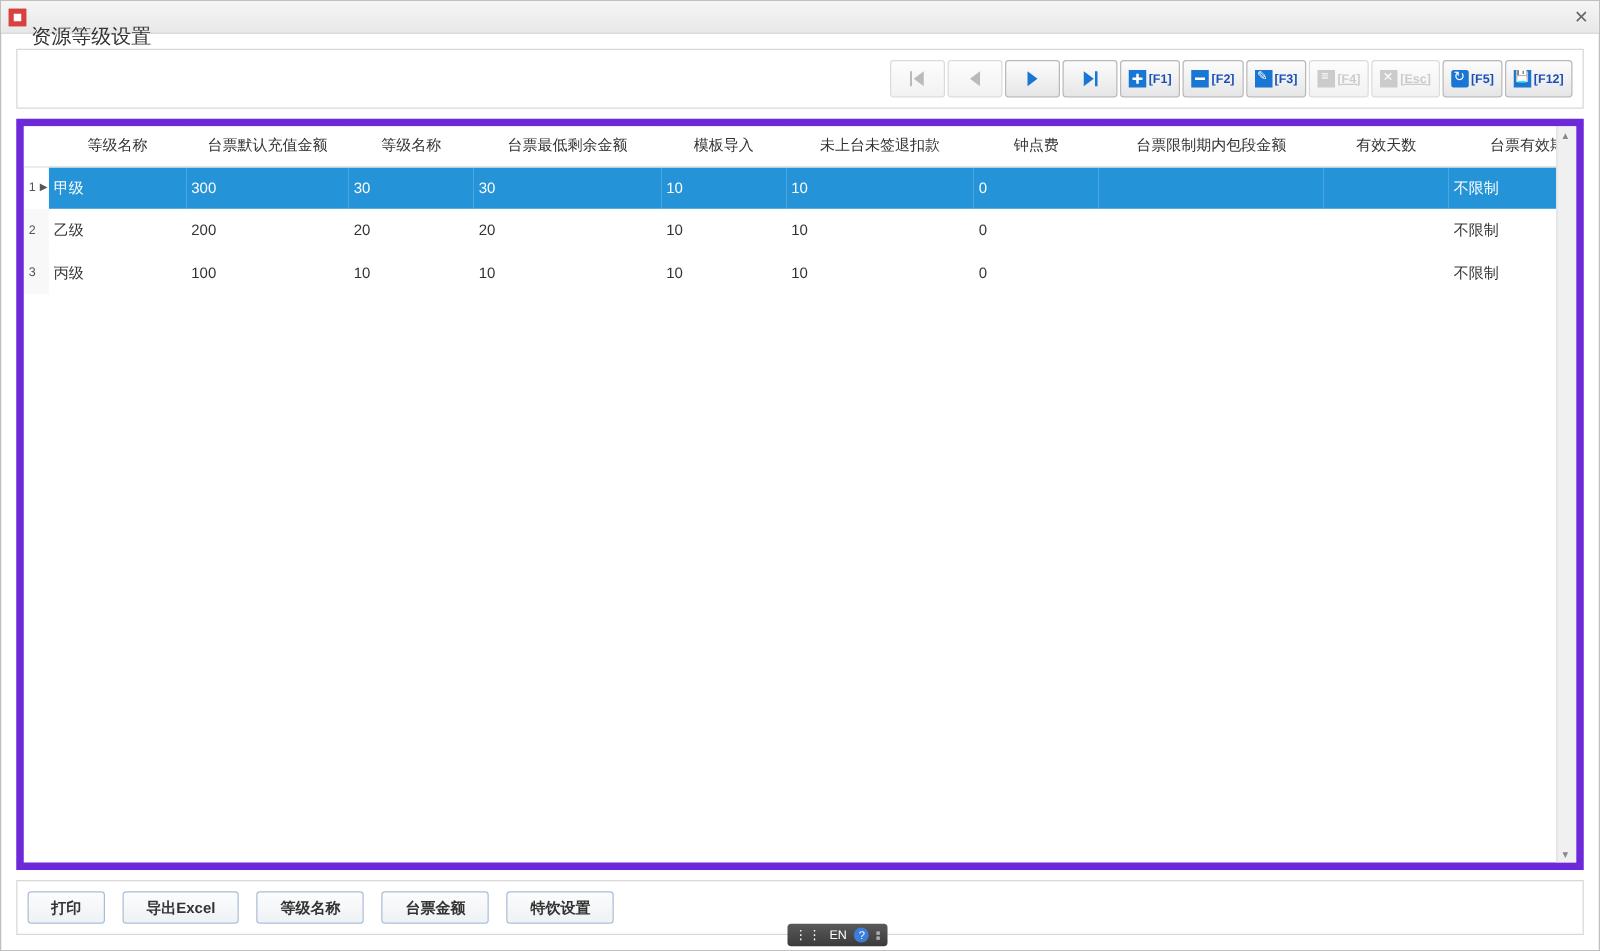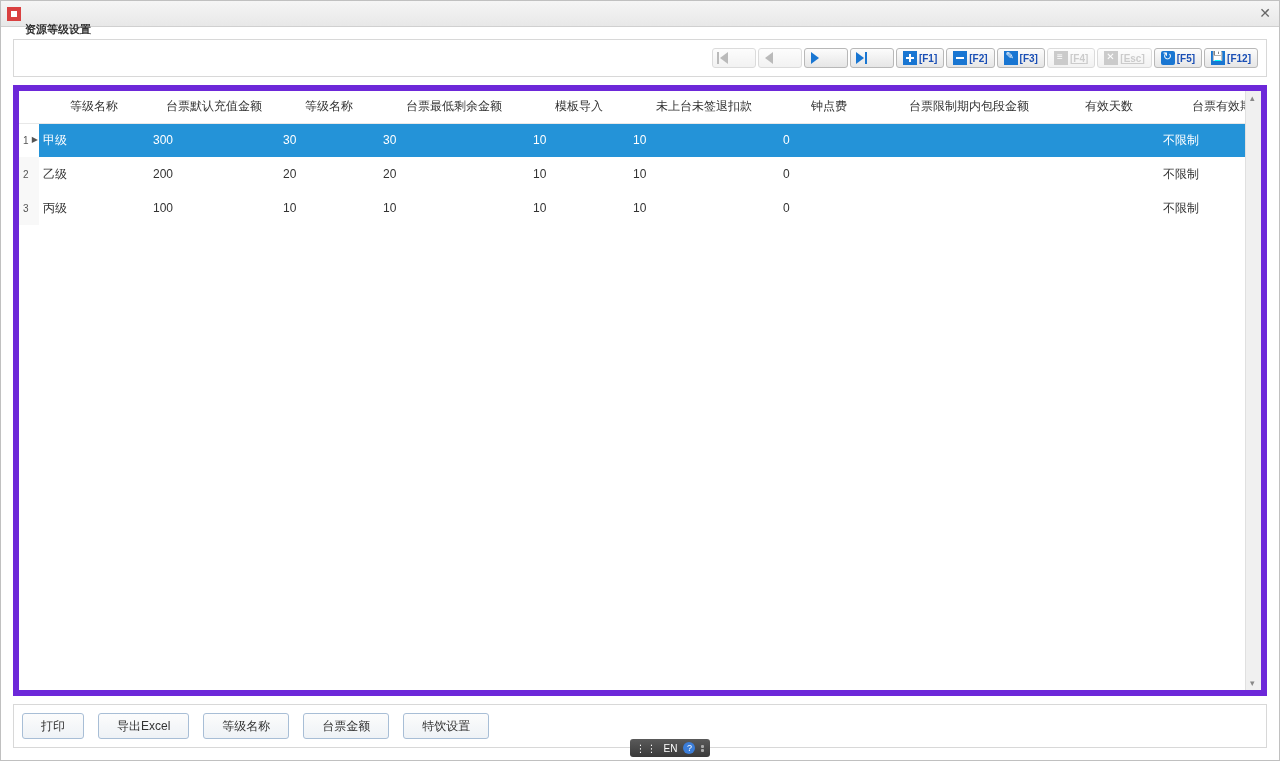--- a/index.html
+++ b/index.html
@@ -3,28 +3,28 @@
   <meta charset="utf-8">
   <style>
     * { box-sizing: border-box; margin: 0; padding: 0; }
     body { font-family: "Microsoft YaHei", Arial, sans-serif; font-size: 12px; background: #fff; width: 1280px; height: 761px; overflow: hidden; position: relative; }
     
     .window { width: 100%; height: 100%; border: 1px solid #c0c0c0; background: #fff; position: relative; }
     
     .titlebar { height: 26px; background: linear-gradient(to bottom, #f5f5f5, #e8e8e8); border-bottom: 1px solid #d0d0d0; display: flex; align-items: center; padding: 0 6px; position: relative; }
     .titlebar-icon { width: 14px; height: 14px; background: #d94040; border: 2px solid #d94040; margin-right: 4px; display: inline-block; position: relative; }
     .titlebar-icon::after { content: ""; position: absolute; inset: 2px; background: #fff; }
-    .titlebar-title { font-size: 11px; color: #333; font-weight: bold; margin-top: 32px; }
+    .titlebar-title { font-size: 16px; color: #333; font-weight: normal; margin-top: 32px; }
     .titlebar-close { position: absolute; right: 8px; top: 4px; font-size: 14px; color: #666; cursor: pointer; }
     
     .content { padding: 12px; height: calc(100% - 26px); display: flex; flex-direction: column; gap: 8px; }
     
     .toolbar-panel { border: 1px solid #d8d8d8; background: #fff; padding: 8px; display: flex; justify-content: flex-end; gap: 2px; }
     
-    .tool-btn { height: 20px; min-width: 44px; border: 1px solid #b8b8b8; background: linear-gradient(to bottom, #fcfcfc, #e6e6e6); border-radius: 3px; display: inline-flex; align-items: center; cursor: pointer; padding: 0 4px; gap: 2px; }
+    .tool-btn { height: 30px; min-width: 44px; border: 1px solid #b8b8b8; background: linear-gradient(to bottom, #fcfcfc, #e6e6e6); border-radius: 3px; display: inline-flex; align-items: center; justify-content: center; cursor: pointer; padding: 0 4px; gap: 2px; }
     .tool-btn.disabled { opacity: 0.5; cursor: default; }
     .tool-btn.wfk { min-width: 44px; padding: 0 6px; }
     .fkey { font-size: 10px; color: #1a4fb5; font-weight: bold; }
     .fkey.dim { color: #999; text-decoration: underline; }
     
     .nav-icon { width: 12px; height: 12px; display: inline-block; }
     .nav-first { background: linear-gradient(to right, #777 0, #777 2px, transparent 2px); position: relative; }
     .nav-first::after { content: ""; position: absolute; left: 3px; top: 0; border-top: 6px solid transparent; border-bottom: 6px solid transparent; border-right: 8px solid #777; }
     .nav-prev { position: relative; }
     .nav-prev::after { content: ""; position: absolute; left: 2px; top: 0; border-top: 6px solid transparent; border-bottom: 6px solid transparent; border-right: 8px solid #777; }
@@ -63,21 +63,21 @@
     tbody tr.selected td.rownum { background: #fff; color: #555; }
     td.rownum { width: 20px; font-size: 10px; color: #555; text-align: left; padding-left: 4px; position: relative; background: #f8f8f8; }
     tbody tr.selected td.rownum::after { content: "▶"; font-size: 8px; color: #555; position: absolute; right: 1px; top: 11px; }
     
     .vscroll { width: 16px; background: #f0f0f0; border-left: 1px solid #e0e0e0; position: relative; }
     .vscroll-track { position: absolute; inset: 16px 2px; }
     .vscroll::before { content: "▴"; position: absolute; top: 2px; left: 4px; font-size: 9px; color: #888; }
     .vscroll::after { content: "▾"; position: absolute; bottom: 2px; left: 4px; font-size: 9px; color: #888; }
     
     .footer-panel { border: 1px solid #d8d8d8; background: #fff; padding: 8px; display: flex; gap: 14px; }
-    .foot-btn { height: 26px; padding: 0 18px; border: 1px solid #a8bed6; background: linear-gradient(to bottom, #fcfcfc, #eef2f6); border-radius: 3px; font-size: 12px; color: #333; cursor: pointer; display: inline-flex; align-items: center; }
+    .foot-btn { height: 26px; padding: 0 18px; border: 1px solid #a8bed6; background: linear-gradient(to bottom, #fcfcfc, #eef2f6); border-radius: 3px; font-size: 12px; color: #333; cursor: pointer; display: inline-flex; align-items: center; font-weight: bold; }
     
     .ime-bar { position: absolute; bottom: 4px; left: 50%; transform: translateX(-10px); width: 80px; height: 18px; background: linear-gradient(to bottom, #5a5a5a, #3a3a3a); border-radius: 3px; display: flex; align-items: center; justify-content: center; gap: 6px; color: #fff; font-size: 10px; }
     .ime-q { width: 12px; height: 12px; border-radius: 50%; background: #3b7dd8; color: #fff; font-size: 9px; display: inline-flex; align-items: center; justify-content: center; }
     .ime-dots { display: flex; flex-direction: column; gap: 1px; }
     .ime-dots span { width: 3px; height: 3px; background: #aaa; border-radius: 1px; }
   </style>
 </head>
 <body>
 
 <div class="window">

